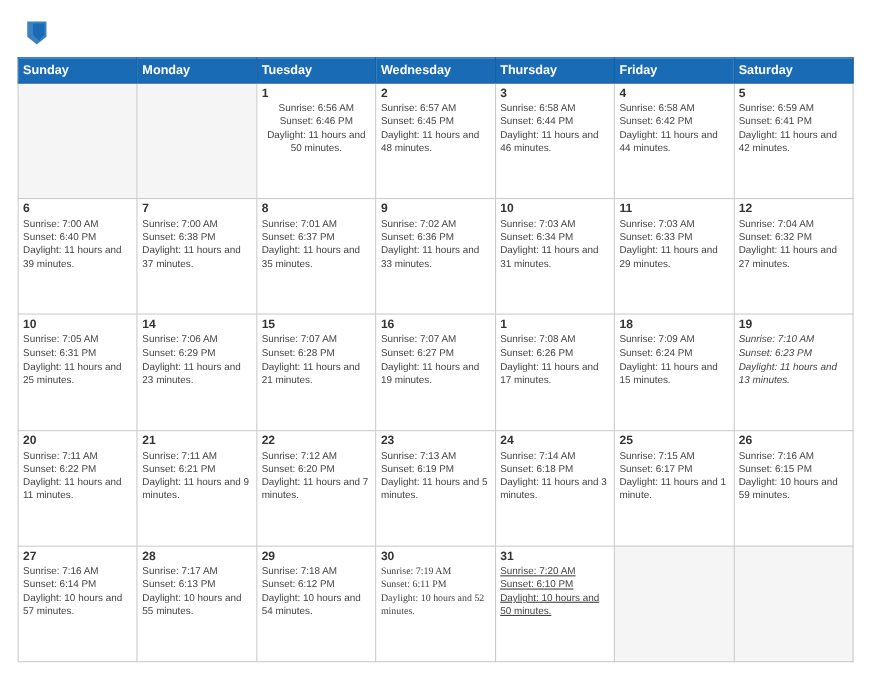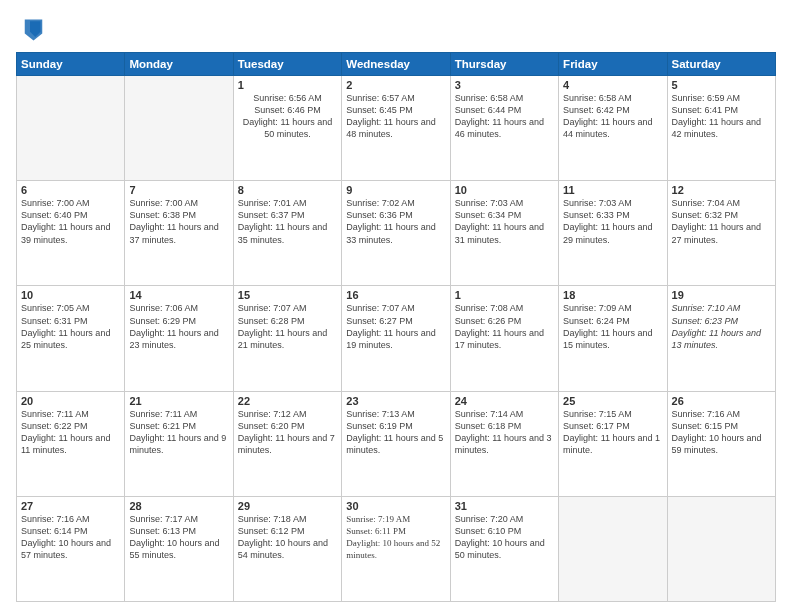--- a/index.html
+++ b/index.html
@@ -316,21 +316,21 @@
 Daylight: 10 hours and 54 minutes.</div>
           </td>
           <td>
             <span class="day-num">30</span>
             <div class="day-info" style="white-space: pre-line; font-family: Liberation Serif, serif;">Sunrise: 7:19 AM
 Sunset: 6:11 PM
 Daylight: 10 hours and 52 minutes.</div>
           </td>
           <td>
             <span class="day-num">31</span>
-            <div class="day-info" style="white-space: pre-line;">Sunrise: 7:20 AM
+            <div class="day-info" style="white-space: pre-line; text-decoration: underline;">Sunrise: 7:20 AM
 Sunset: 6:10 PM
 Daylight: 10 hours and 50 minutes.</div>
           </td>
           <td class="empty"></td>
           <td class="empty"></td>
         </tr>
       </tbody>
   </table>
 </div>
 

